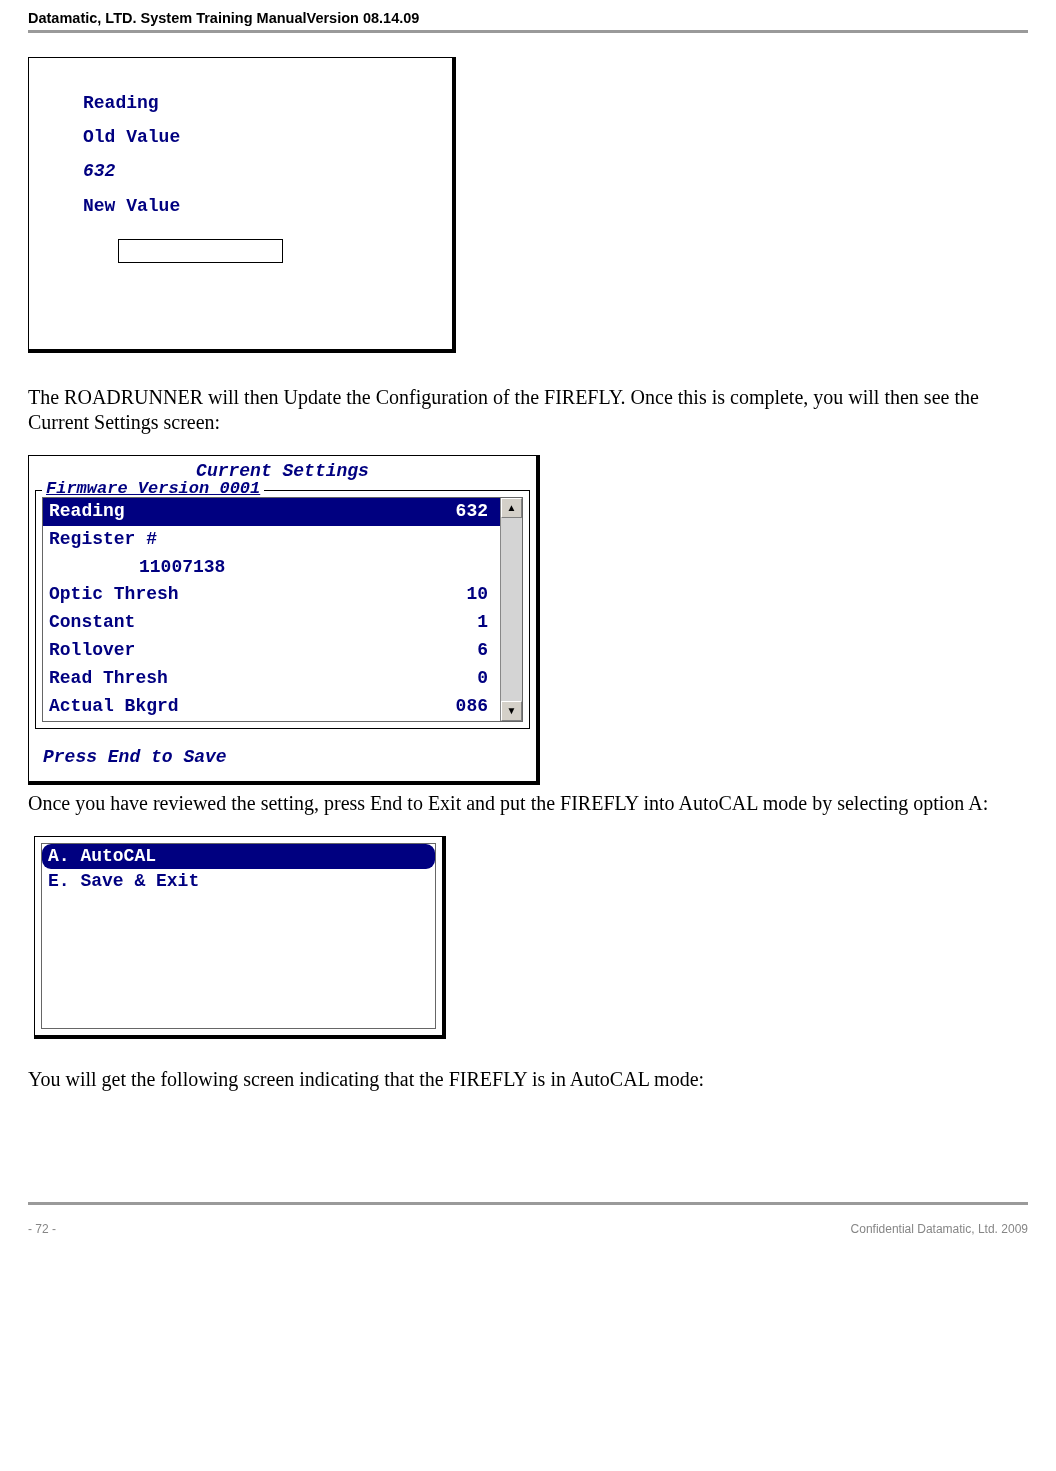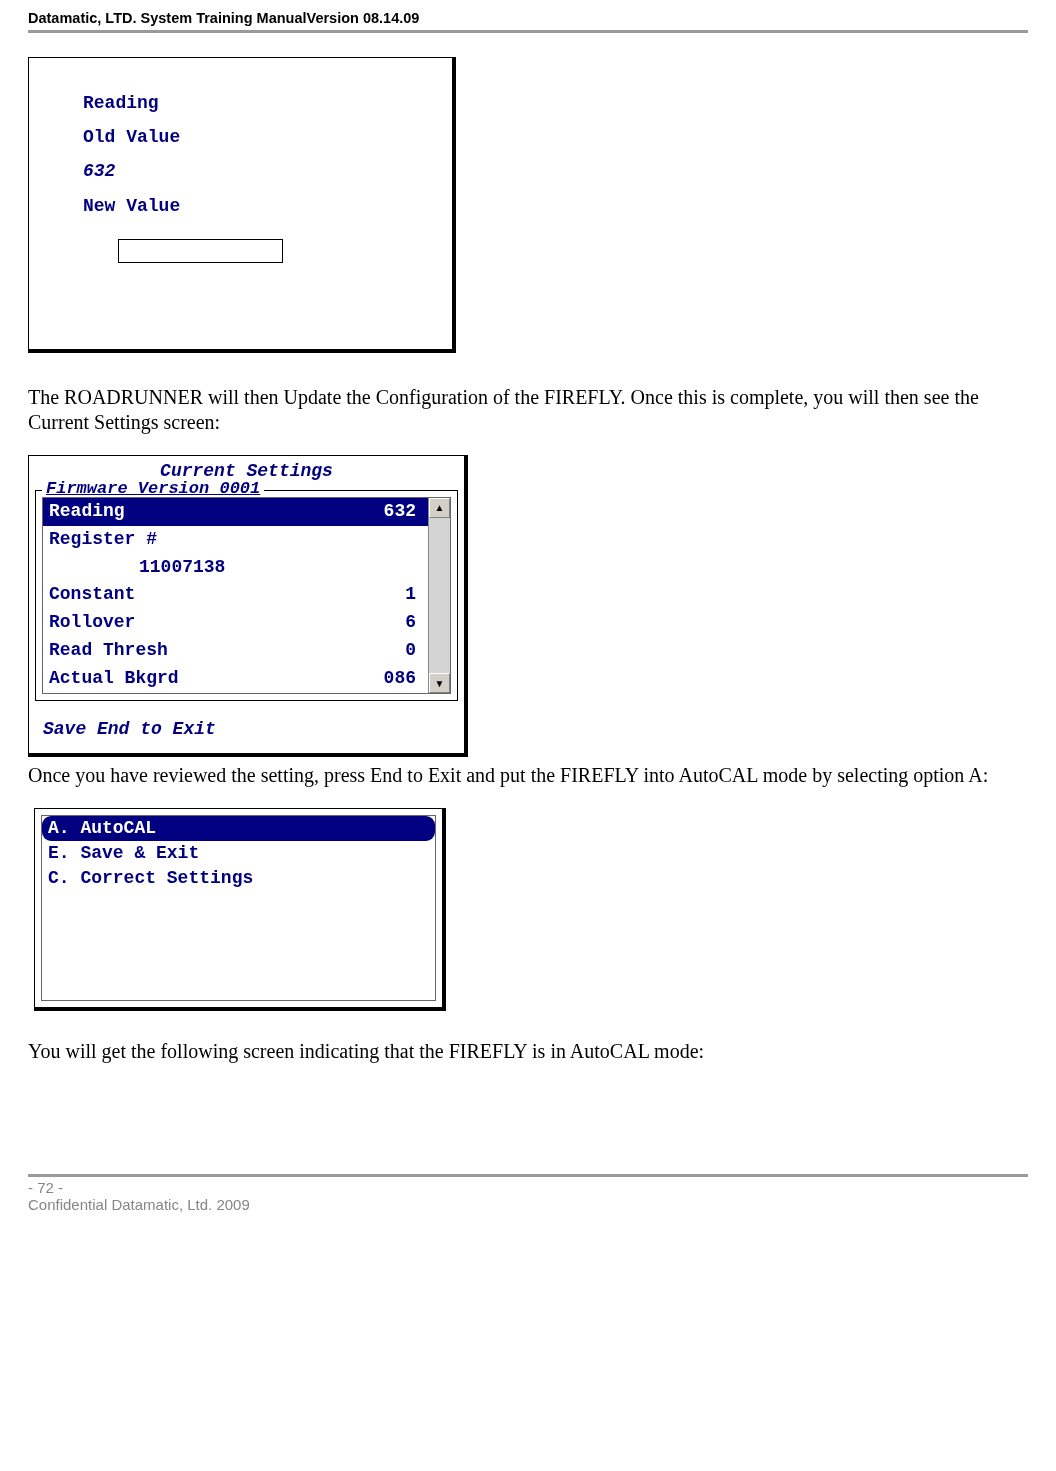--- a/index.html
+++ b/index.html
@@ -60,21 +60,21 @@
       height: 24px;
       border: 1px solid #000;
       margin-left: 35px;
       padding-left: 2px;
     }
 
     .body-text { font-size: 20px; line-height: 1.25; margin: 6px 0 20px 0; }
 
     
     .win2 {
-      width: 440px;
+      width: 512px;
       border: 1px solid #000;
       border-right-width: 4px;
       border-bottom-width: 4px;
       background: #fff;
       padding: 6px 6px 10px 6px;
     }
     .win2-title {
       font-family: "Courier New", monospace;
       font-weight: bold;
       font-style: italic;
@@ -182,24 +182,23 @@
     
     .footer-hr {
       border: none;
       border-top: 3px solid #9a9a9a;
       margin-top: 110px;
     }
     .footer-bar {
       display: flex;
       justify-content: space-between;
       font-family: Arial, Helvetica, sans-serif;
-      font-size: 15px;
+      font-size: 12px;
       color: #868686;
-      padding-top: 2px;
-      flex-direction: column;
+      padding-top: 17px;
     }
   </style>
 </head>
 <body>
 
 <div class="page">
 
   <div class="header-bar">
     <span>Datamatic, LTD. System Training  Manual</span>
     <span>Version 08.14.09</span>
@@ -231,20 +230,24 @@
             <span class="val">632</span>
           </div>
           <div class="row">
             <span class="lbl">Register #</span>
             <span class="val"></span>
           </div>
           <div class="row center">
             <span class="lbl">11007138</span>
           </div>
           <div class="row">
+            <span class="lbl">Optic Thresh</span>
+            <span class="val">10</span>
+          </div>
+          <div class="row">
             <span class="lbl">Constant</span>
             <span class="val">1</span>
           </div>
           <div class="row">
             <span class="lbl">Rollover</span>
             <span class="val">6</span>
           </div>
           <div class="row">
             <span class="lbl">Read Thresh</span>
             <span class="val">0</span>
@@ -254,37 +257,34 @@
             <span class="val">086</span>
           </div>
         </div>
         <div class="scrollbar">
           <div class="sb-btn">▲</div>
           <div class="sb-track"></div>
           <div class="sb-btn">▼</div>
         </div>
       </div>
     </div>
-    <div class="win2-footer">Save End to Exit</div>
+    <div class="win2-footer">Press End to Save</div>
   </div>
 
   <p class="body-text">Once you have reviewed the setting, press End to Exit and put the FIREFLY into AutoCAL mode by selecting option A:</p>
 
   <div class="win3">
     <div class="menu-box">
       <div class="menu-rows">
         <div class="row sel">
           <span>A. AutoCAL</span>
         </div>
         <div class="row">
           <span>E. Save &amp; Exit</span>
         </div>
-        <div class="row">
-          <span>C. Correct Settings</span>
-        </div>
       </div>
     </div>
   </div>
 
   <p class="body-text">You will get the following screen indicating that the FIREFLY is in AutoCAL mode:</p>
 
   <hr class="footer-hr">
   <div class="footer-bar">
     <span>- 72 -</span>
     <span>Confidential Datamatic, Ltd. 2009</span>

